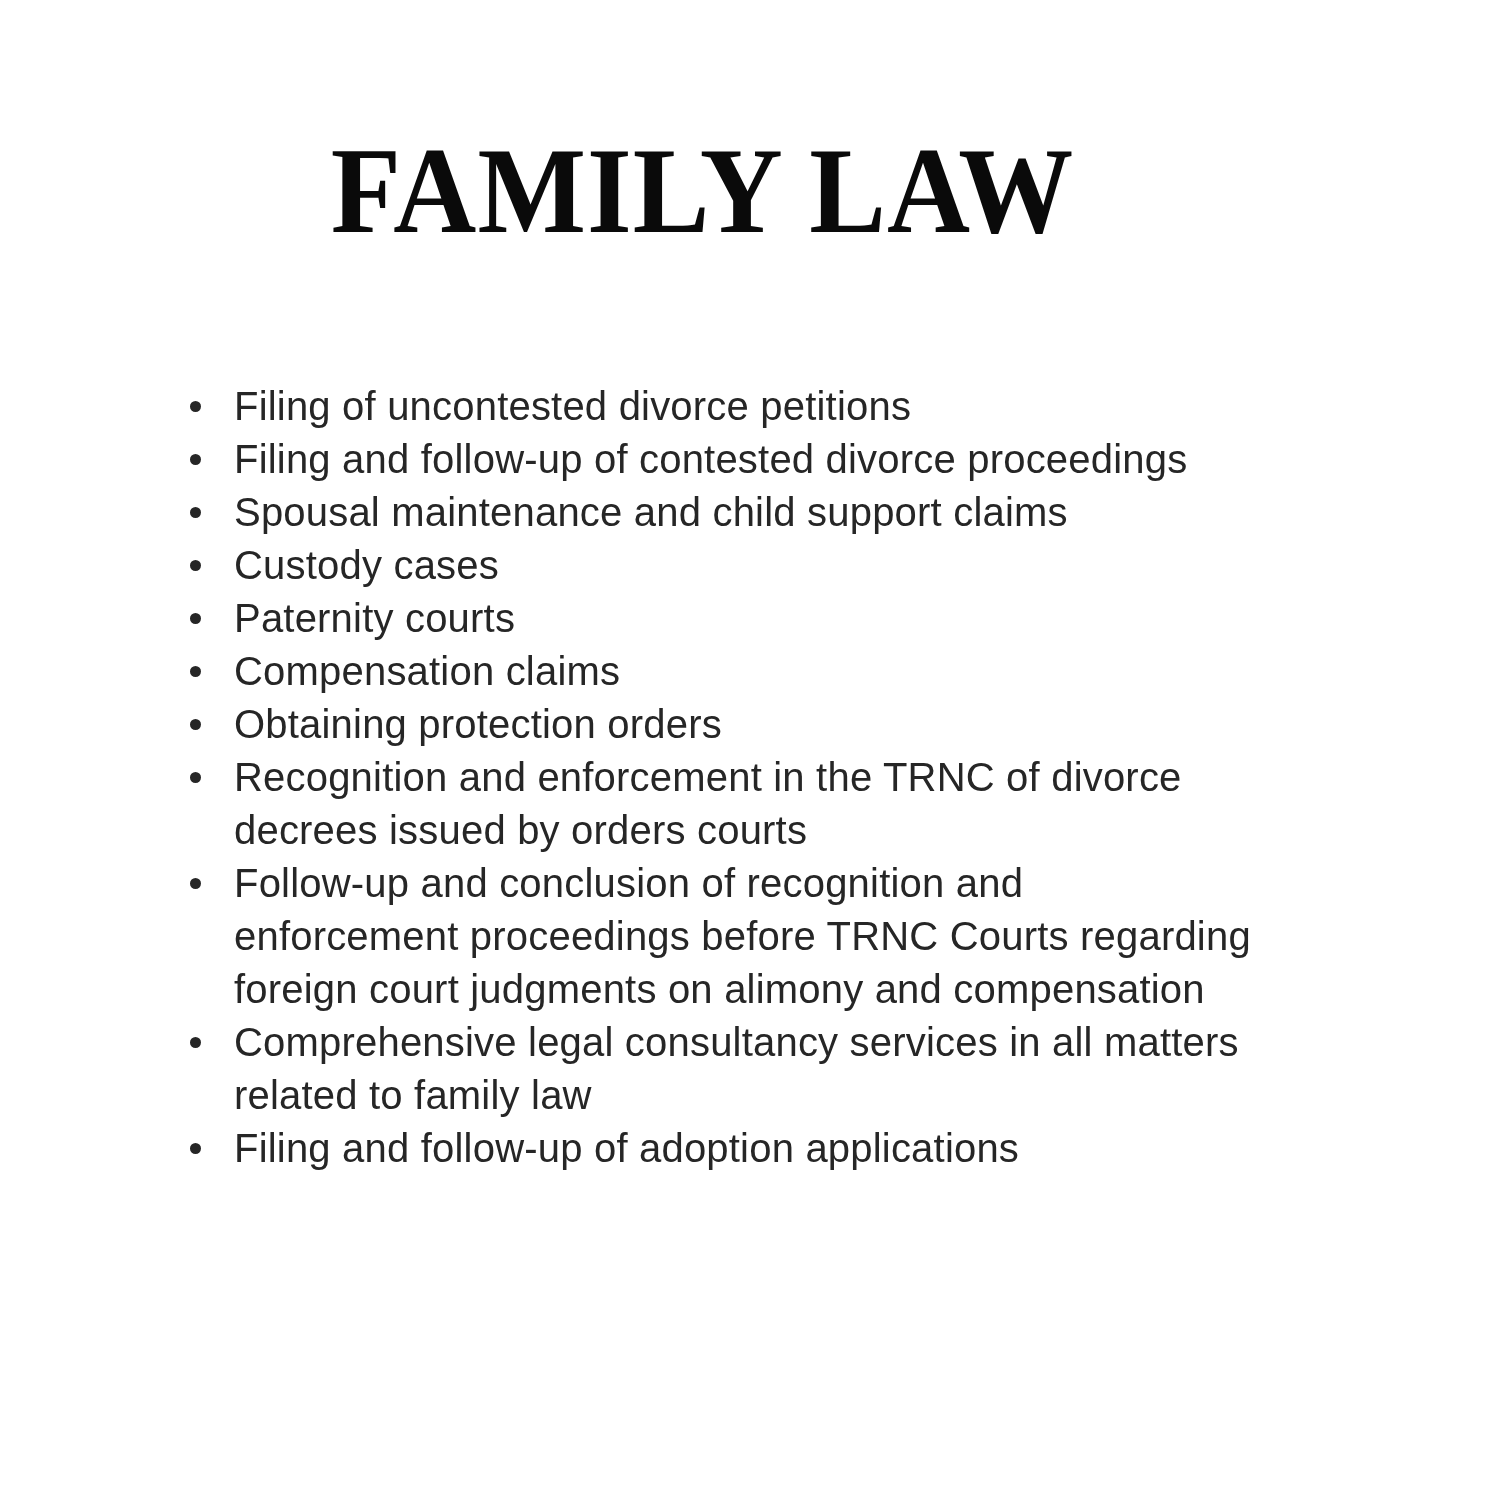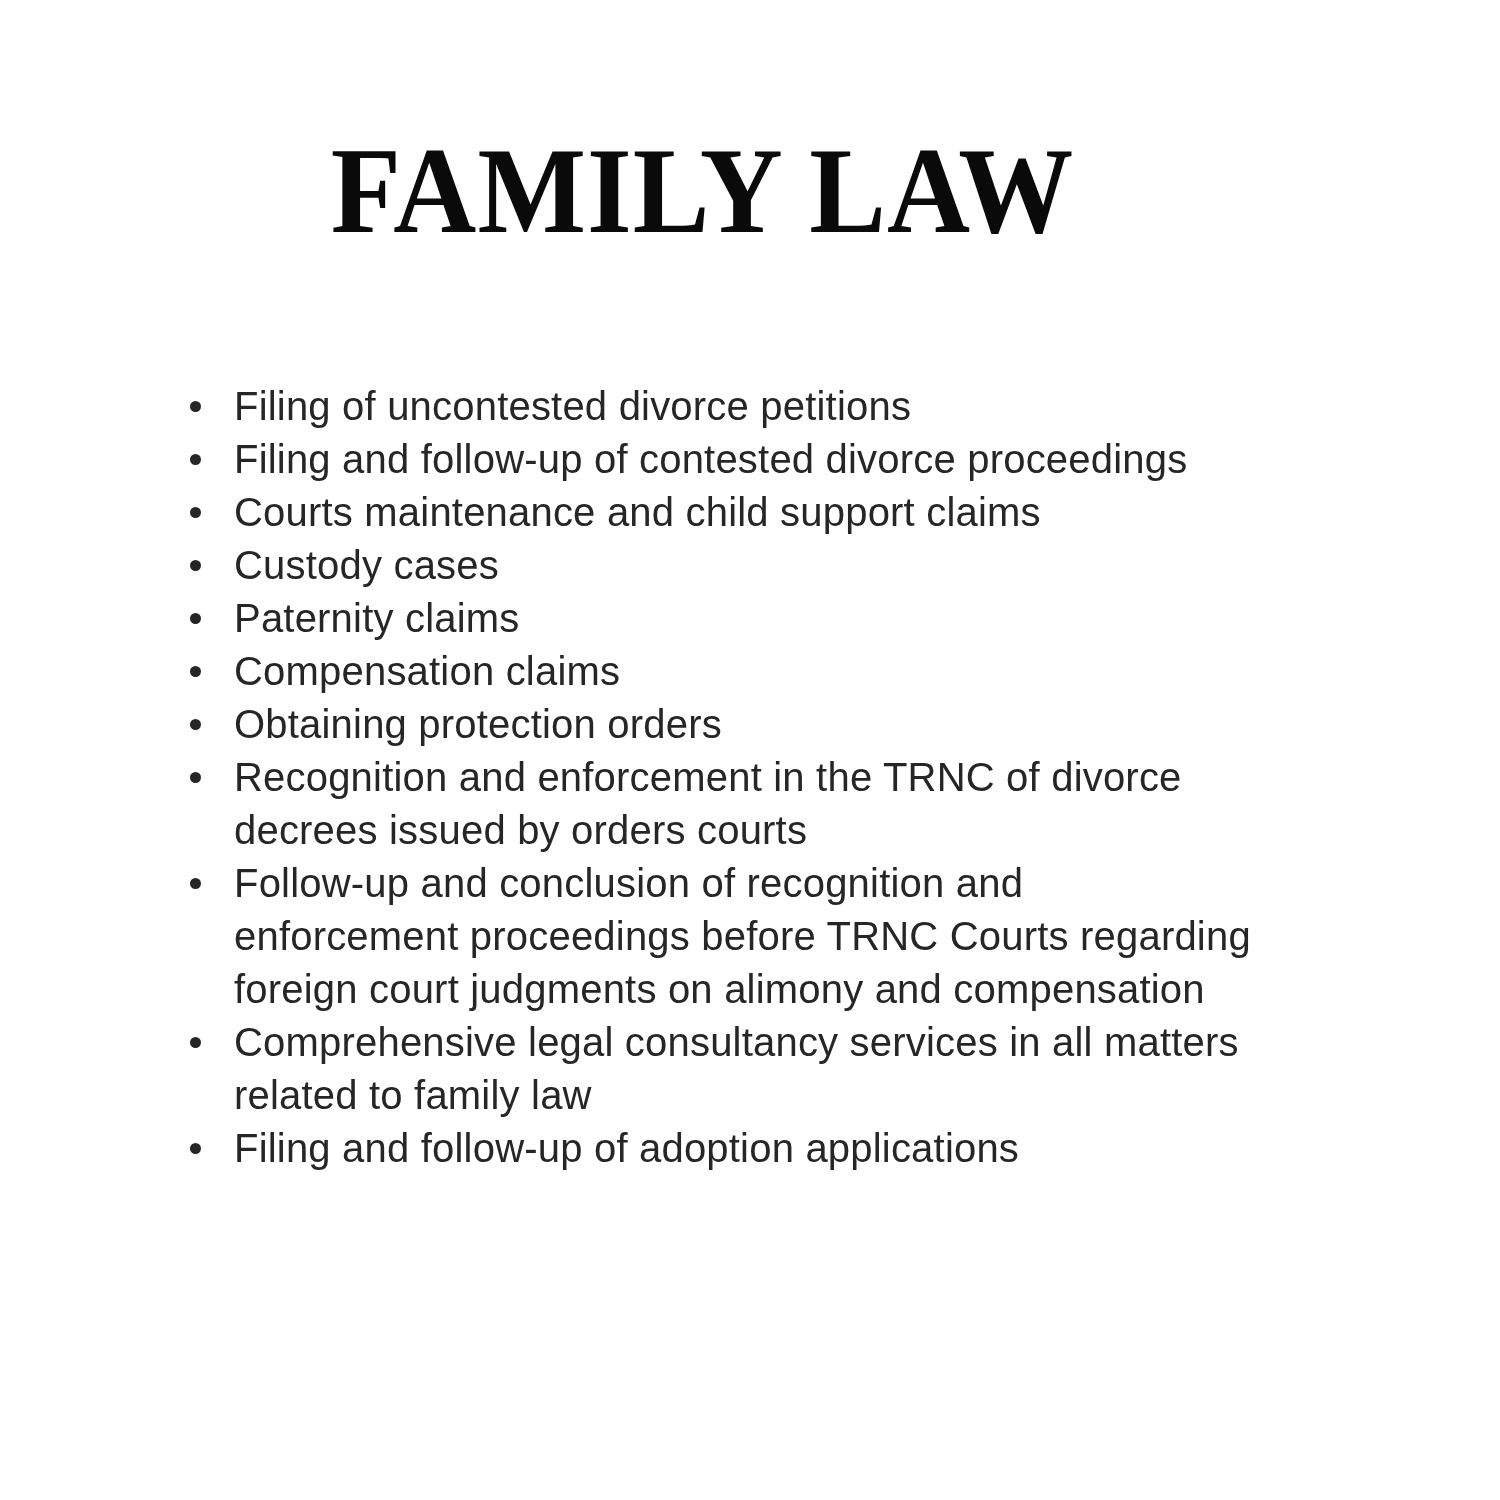--- a/index.html
+++ b/index.html
@@ -60,23 +60,23 @@
 </style>
 </head>
 <body>
 
 <div class="page">
   <h1 class="title">FAMILY LAW</h1>
 
   <ul class="services">
     <li>Filing of uncontested divorce petitions</li>
     <li>Filing and follow-up of contested divorce proceedings</li>
-    <li>Courts maintenance and child support claims</li>
+    <li>Spousal maintenance and child support claims</li>
     <li>Custody cases</li>
-    <li>Paternity claims</li>
+    <li>Paternity courts</li>
     <li>Compensation claims</li>
     <li>Obtaining protection orders</li>
     <li>Recognition and enforcement in the TRNC of divorce
 decrees issued by orders courts</li>
     <li>Follow-up and conclusion of recognition and
 enforcement proceedings before TRNC Courts regarding
 foreign court judgments on alimony and compensation</li>
     <li>Comprehensive legal consultancy services in all matters
 related to family law</li>
     <li>Filing and follow-up of adoption applications</li>

